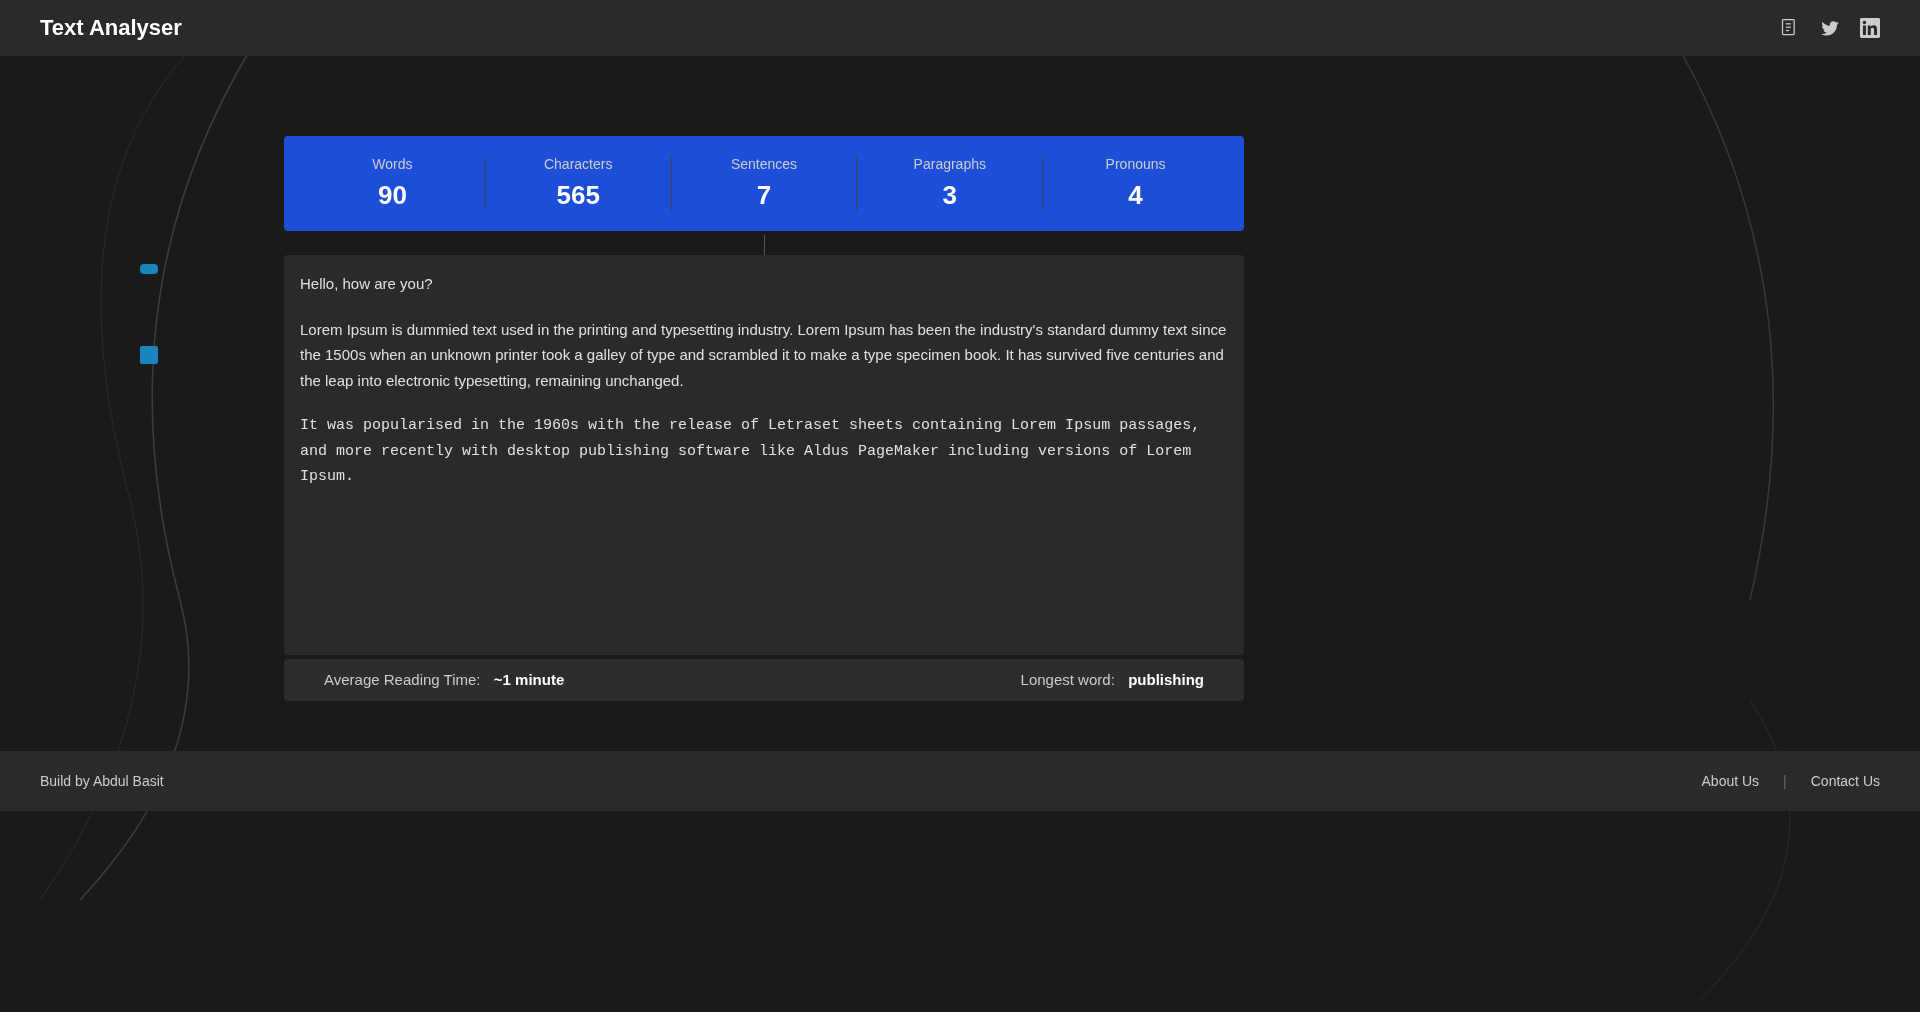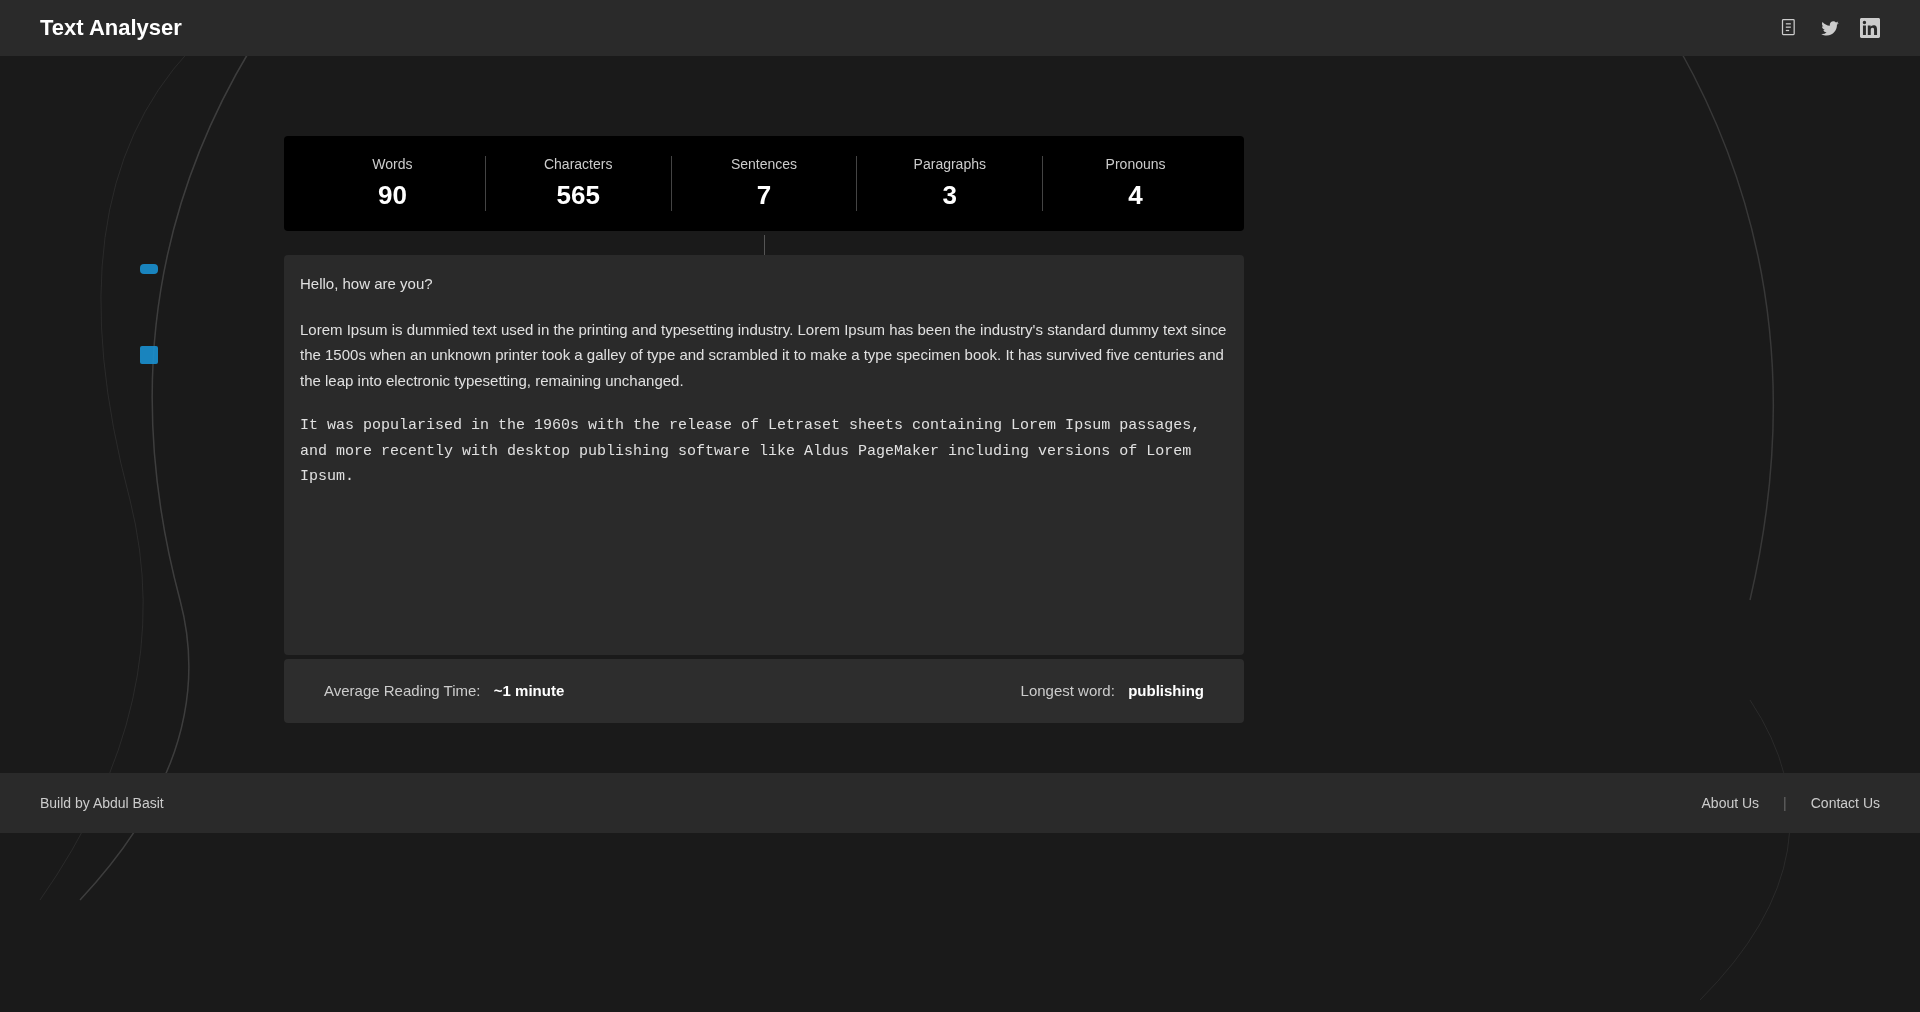--- a/index.html
+++ b/index.html
@@ -59,21 +59,21 @@
     .main-content {
       position: relative;
       z-index: 10;
       max-width: 960px;
       margin: 80px auto 0 auto;
       margin-left: 284px;
     }
 
     
     .stats-bar {
-      background-color: #000000;
+      background-color: #1d4ed8;
       border-radius: 4px;
       display: flex;
       padding: 20px 16px;
       margin-bottom: 4px;
     }
 
     .stat-item {
       flex: 1;
       text-align: center;
       padding: 0 20px;
@@ -131,21 +131,21 @@
 
     .text-content p:last-child {
       margin-bottom: 0;
       font-family: Liberation Mono, monospace;
     }
 
     
     .info-bar {
       background-color: #2d2d2d;
       border-radius: 4px;
-      padding: 23px 40px;
+      padding: 12px 40px;
       display: flex;
       justify-content: space-between;
       align-items: center;
     }
 
     .info-item {
       font-size: 15px;
       color: #cccccc;
     }
 

